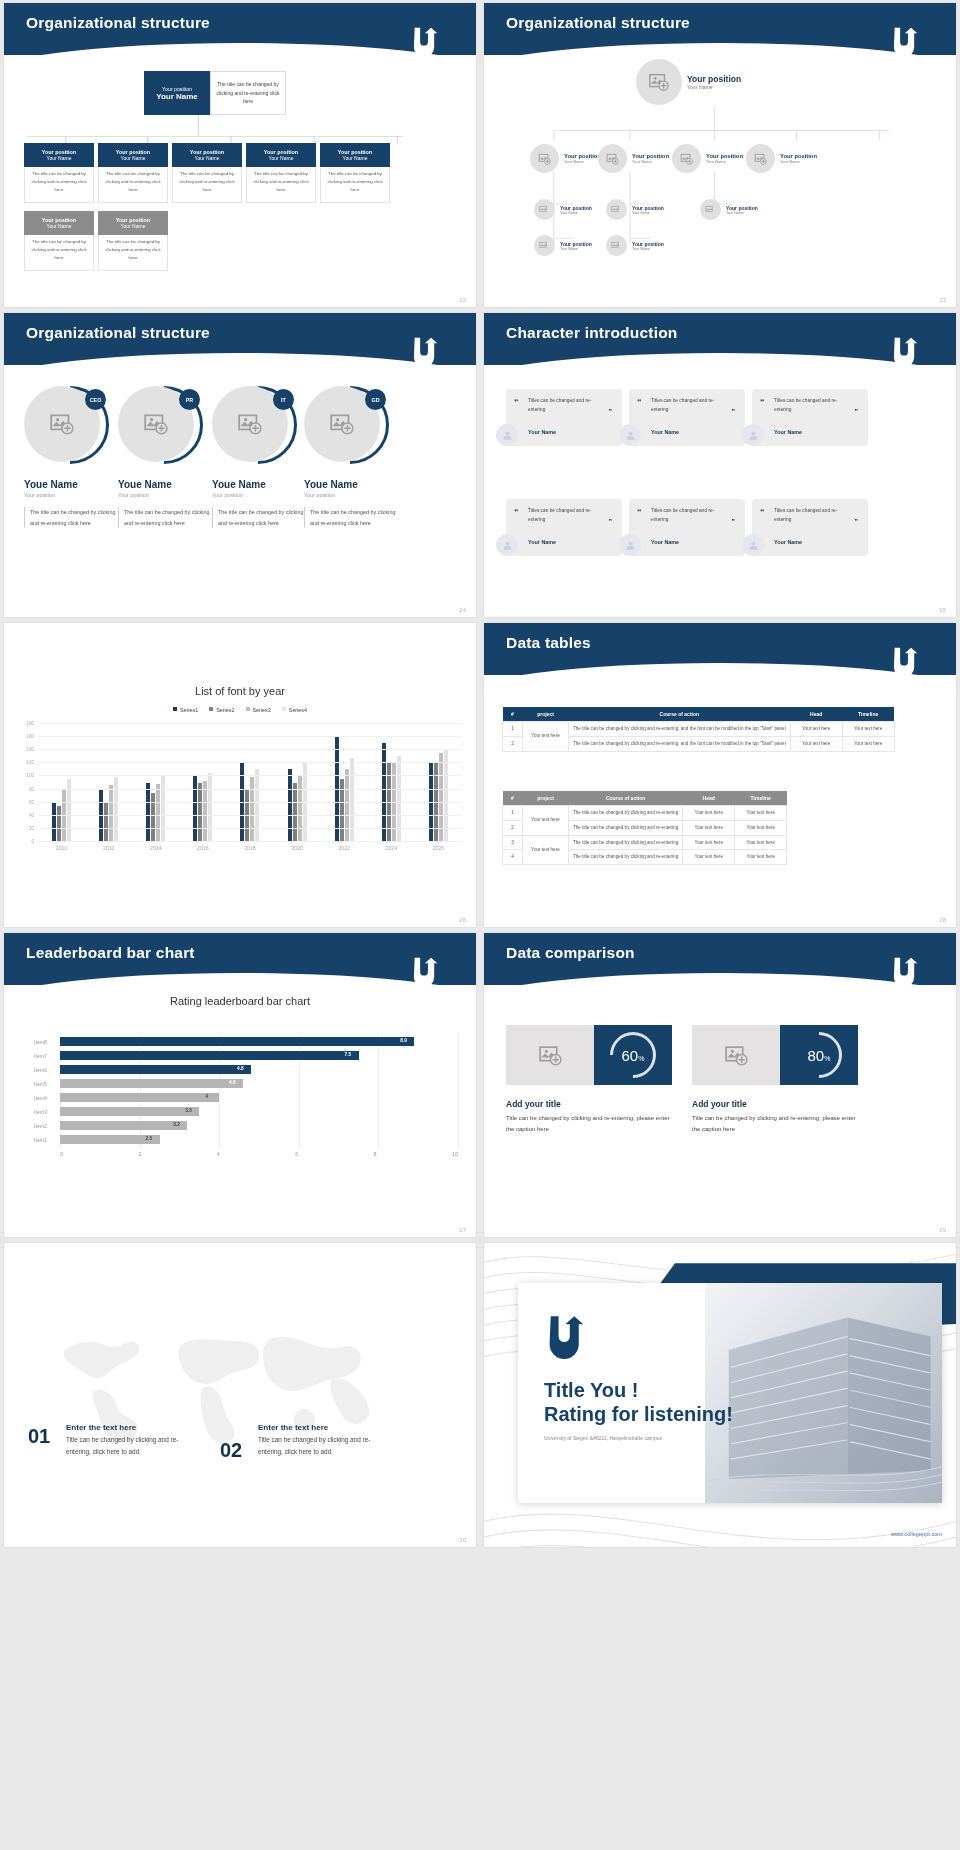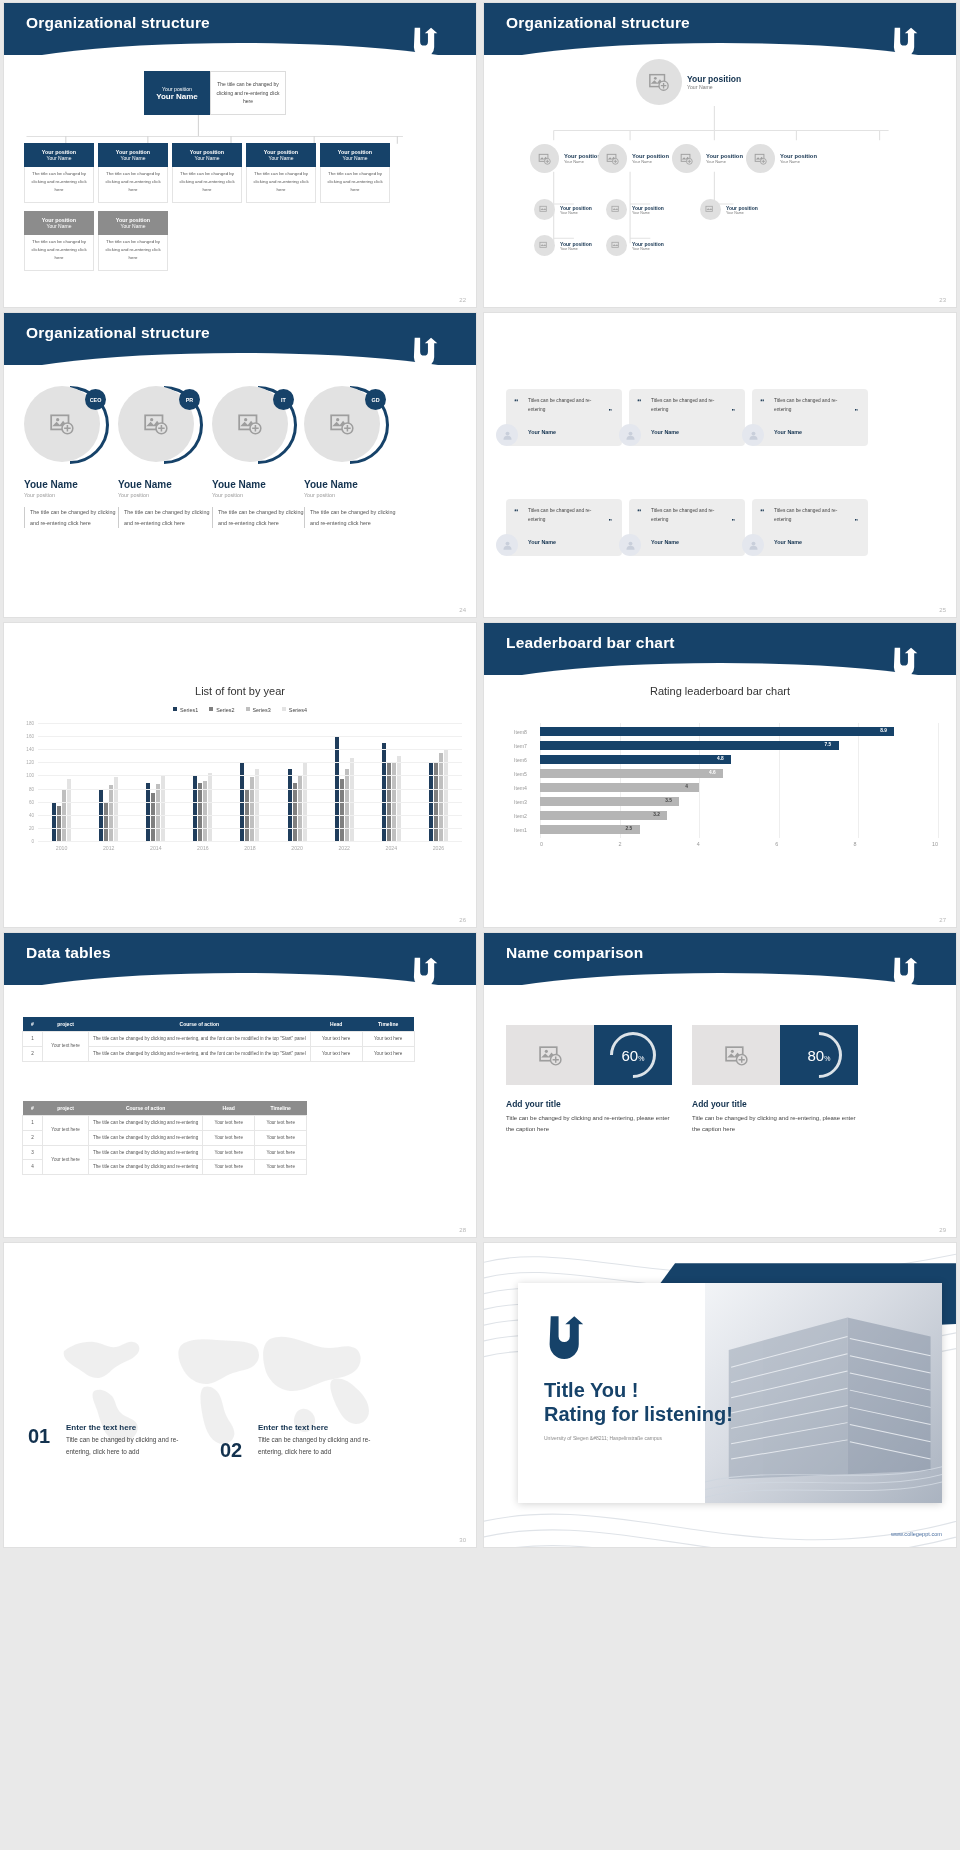--- a/index.html
+++ b/index.html
@@ -497,20 +497,25 @@
       </div>
       <div class="nm">Youe Name</div>
       <div class="ps">Your position</div>
       <div class="ds">The title can be changed by clicking and re-entering click here</div>
     </div>
 
     <div class="pageno">24</div>
   </div>
 
   <div class="slide">
+    <div class="band">
+      <div class="fill"></div>
+        <div class="curve"></div>
+      <h2>Character introduction</h2>
+    </div>
     <svg class="logo" viewBox="0 0 32 34">
       <path d="M4 2h7v18a5 5 0 0 0 10 0V9l-4 0 8-7 8 7-4 0v18a13 13 0 0 1-26 0z" fill="#fff" transform="scale(.78) translate(2,4)"></path>
     </svg>
 
     <div class="qc" style="left:22px; top:76px;">
       <span class="qm">“</span>
       <span class="qm2">”</span>
       <div class="tt">Titles can be changed and re-entering</div>
       <div class="nmm">Your Name</div>
     </div>
@@ -691,109 +696,20 @@
         <div>2026</div>
       </div>
 
     <div class="pageno">26</div>
   </div>
 
   <div class="slide">
     <div class="band">
       <div class="fill"></div>
         <div class="curve"></div>
-      <h2>Leaderboard bar chart</h2>
-    </div>
-    <svg class="logo" viewBox="0 0 32 34">
-      <path d="M4 2h7v18a5 5 0 0 0 10 0V9l-4 0 8-7 8 7-4 0v18a13 13 0 0 1-26 0z" fill="#fff" transform="scale(.78) translate(2,4)"></path>
-    </svg>
-
-    <div class="ch-title">Rating leaderboard bar chart</div>
-    <div class="lbgrid" id="lbgrid-27">
-        <i style="left: 0%;"></i>
-        <i style="left: 20%;"></i>
-        <i style="left: 40%;"></i>
-        <i style="left: 60%;"></i>
-        <i style="left: 80%;"></i>
-        <i style="left: 100%;"></i>
-      </div>
-    <div class="lb" id="lb-27">
-        <div class="row">
-          <div class="lbl">Item8</div>
-          <div class="track">
-            <div class="bar" style="width: 89%; background: rgb(22, 66, 105);"></div>
-            <div class="val" style="color: rgb(255, 255, 255); left: calc(89% - 14px);">8.9</div>
-          </div>
-        </div>
-        <div class="row">
-          <div class="lbl">Item7</div>
-          <div class="track">
-            <div class="bar" style="width: 75%; background: rgb(22, 66, 105);"></div>
-            <div class="val" style="color: rgb(255, 255, 255); left: calc(75% - 14px);">7.5</div>
-          </div>
-        </div>
-        <div class="row">
-          <div class="lbl">Item6</div>
-          <div class="track">
-            <div class="bar" style="width: 48%; background: rgb(22, 66, 105);"></div>
-            <div class="val" style="color: rgb(255, 255, 255); left: calc(48% - 14px);">4.8</div>
-          </div>
-        </div>
-        <div class="row">
-          <div class="lbl">Item5</div>
-          <div class="track">
-            <div class="bar" style="width: 46%; background: rgb(181, 181, 181);"></div>
-            <div class="val" style="color: rgb(255, 255, 255); left: calc(46% - 14px);">4.6</div>
-          </div>
-        </div>
-        <div class="row">
-          <div class="lbl">Item4</div>
-          <div class="track">
-            <div class="bar" style="width: 40%; background: rgb(181, 181, 181);"></div>
-            <div class="val" style="color: rgb(68, 68, 68); left: calc(40% - 14px);">4</div>
-          </div>
-        </div>
-        <div class="row">
-          <div class="lbl">Item3</div>
-          <div class="track">
-            <div class="bar" style="width: 35%; background: rgb(181, 181, 181);"></div>
-            <div class="val" style="color: rgb(68, 68, 68); left: calc(35% - 14px);">3.5</div>
-          </div>
-        </div>
-        <div class="row">
-          <div class="lbl">Item2</div>
-          <div class="track">
-            <div class="bar" style="width: 32%; background: rgb(181, 181, 181);"></div>
-            <div class="val" style="color: rgb(68, 68, 68); left: calc(32% - 14px);">3.2</div>
-          </div>
-        </div>
-        <div class="row">
-          <div class="lbl">Item1</div>
-          <div class="track">
-            <div class="bar" style="width: 25%; background: rgb(181, 181, 181);"></div>
-            <div class="val" style="color: rgb(68, 68, 68); left: calc(25% - 14px);">2.5</div>
-          </div>
-        </div>
-      </div>
-    <div class="lbaxis" id="lbaxis-27">
-        <div>0</div>
-        <div>2</div>
-        <div>4</div>
-        <div>6</div>
-        <div>8</div>
-        <div>10</div>
-      </div>
-
-    <div class="pageno">27</div>
-  </div>
-
-  <div class="slide">
-    <div class="band">
-      <div class="fill"></div>
-        <div class="curve"></div>
       <h2>Data tables</h2>
     </div>
     <svg class="logo" viewBox="0 0 32 34">
       <path d="M4 2h7v18a5 5 0 0 0 10 0V9l-4 0 8-7 8 7-4 0v18a13 13 0 0 1-26 0z" fill="#fff" transform="scale(.78) translate(2,4)"></path>
     </svg>
 
     <table class="tbl" style="top:84px">
       <thead>
           <tr>
         <th style="width:20px">#</th>
@@ -860,21 +776,110 @@
       </tbody>
     </table>
 
     <div class="pageno">28</div>
   </div>
 
   <div class="slide">
     <div class="band">
       <div class="fill"></div>
         <div class="curve"></div>
-      <h2>Name comparison</h2>
+      <h2>Leaderboard bar chart</h2>
+    </div>
+    <svg class="logo" viewBox="0 0 32 34">
+      <path d="M4 2h7v18a5 5 0 0 0 10 0V9l-4 0 8-7 8 7-4 0v18a13 13 0 0 1-26 0z" fill="#fff" transform="scale(.78) translate(2,4)"></path>
+    </svg>
+
+    <div class="ch-title">Rating leaderboard bar chart</div>
+    <div class="lbgrid" id="lbgrid-27">
+        <i style="left: 0%;"></i>
+        <i style="left: 20%;"></i>
+        <i style="left: 40%;"></i>
+        <i style="left: 60%;"></i>
+        <i style="left: 80%;"></i>
+        <i style="left: 100%;"></i>
+      </div>
+    <div class="lb" id="lb-27">
+        <div class="row">
+          <div class="lbl">Item8</div>
+          <div class="track">
+            <div class="bar" style="width: 89%; background: rgb(22, 66, 105);"></div>
+            <div class="val" style="color: rgb(255, 255, 255); left: calc(89% - 14px);">8.9</div>
+          </div>
+        </div>
+        <div class="row">
+          <div class="lbl">Item7</div>
+          <div class="track">
+            <div class="bar" style="width: 75%; background: rgb(22, 66, 105);"></div>
+            <div class="val" style="color: rgb(255, 255, 255); left: calc(75% - 14px);">7.5</div>
+          </div>
+        </div>
+        <div class="row">
+          <div class="lbl">Item6</div>
+          <div class="track">
+            <div class="bar" style="width: 48%; background: rgb(22, 66, 105);"></div>
+            <div class="val" style="color: rgb(255, 255, 255); left: calc(48% - 14px);">4.8</div>
+          </div>
+        </div>
+        <div class="row">
+          <div class="lbl">Item5</div>
+          <div class="track">
+            <div class="bar" style="width: 46%; background: rgb(181, 181, 181);"></div>
+            <div class="val" style="color: rgb(255, 255, 255); left: calc(46% - 14px);">4.6</div>
+          </div>
+        </div>
+        <div class="row">
+          <div class="lbl">Item4</div>
+          <div class="track">
+            <div class="bar" style="width: 40%; background: rgb(181, 181, 181);"></div>
+            <div class="val" style="color: rgb(68, 68, 68); left: calc(40% - 14px);">4</div>
+          </div>
+        </div>
+        <div class="row">
+          <div class="lbl">Item3</div>
+          <div class="track">
+            <div class="bar" style="width: 35%; background: rgb(181, 181, 181);"></div>
+            <div class="val" style="color: rgb(68, 68, 68); left: calc(35% - 14px);">3.5</div>
+          </div>
+        </div>
+        <div class="row">
+          <div class="lbl">Item2</div>
+          <div class="track">
+            <div class="bar" style="width: 32%; background: rgb(181, 181, 181);"></div>
+            <div class="val" style="color: rgb(68, 68, 68); left: calc(32% - 14px);">3.2</div>
+          </div>
+        </div>
+        <div class="row">
+          <div class="lbl">Item1</div>
+          <div class="track">
+            <div class="bar" style="width: 25%; background: rgb(181, 181, 181);"></div>
+            <div class="val" style="color: rgb(68, 68, 68); left: calc(25% - 14px);">2.5</div>
+          </div>
+        </div>
+      </div>
+    <div class="lbaxis" id="lbaxis-27">
+        <div>0</div>
+        <div>2</div>
+        <div>4</div>
+        <div>6</div>
+        <div>8</div>
+        <div>10</div>
+      </div>
+
+    <div class="pageno">27</div>
+  </div>
+
+  <div class="slide">
+    <div class="band">
+      <div class="fill"></div>
+        <div class="curve"></div>
+      <h2>Data comparison</h2>
     </div>
     <svg class="logo" viewBox="0 0 32 34">
       <path d="M4 2h7v18a5 5 0 0 0 10 0V9l-4 0 8-7 8 7-4 0v18a13 13 0 0 1-26 0z" fill="#fff" transform="scale(.78) translate(2,4)"></path>
     </svg>
 
     <div class="dcbox" style="left:22px; top:92px;">
       <div class="ph">
         <svg viewBox="0 0 24 24" width="25" height="25">
             <rect x="2" y="4" width="16" height="13" fill="none" stroke="#9e9e9e" stroke-width="1.6"></rect>
             <path d="M3 14l4-4 3 3 3-4 4 5z" fill="#9e9e9e"></path>

